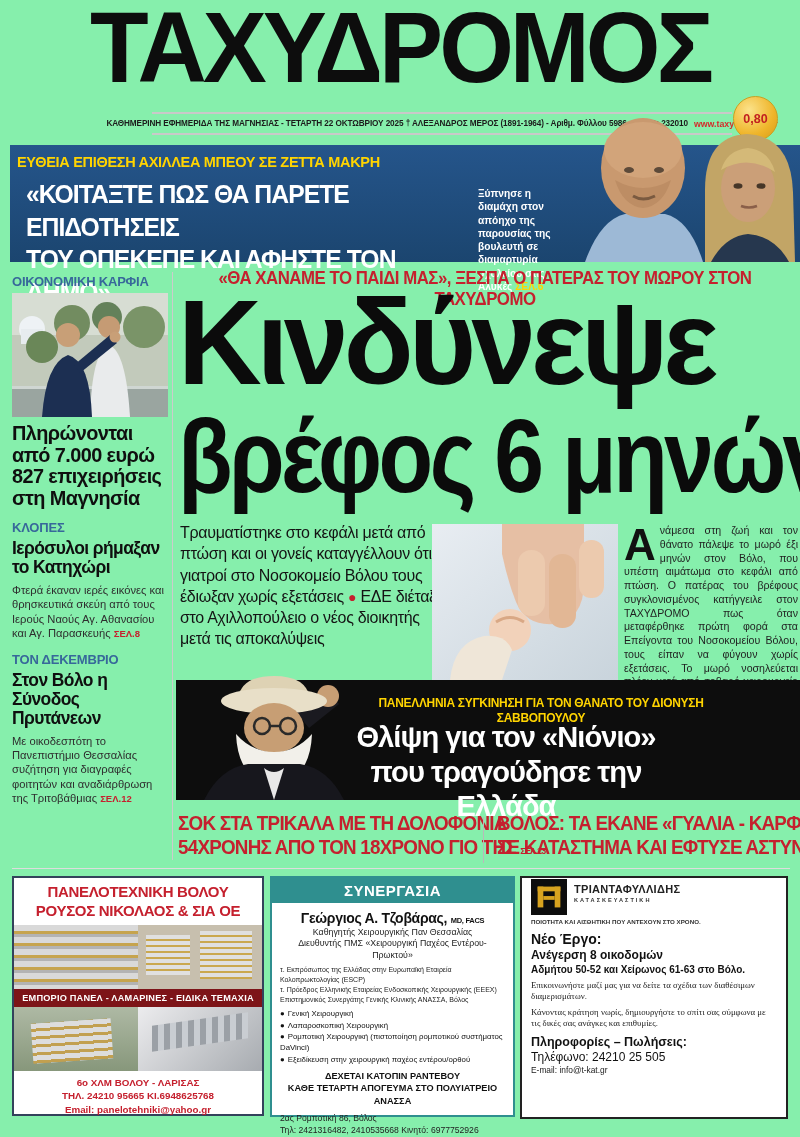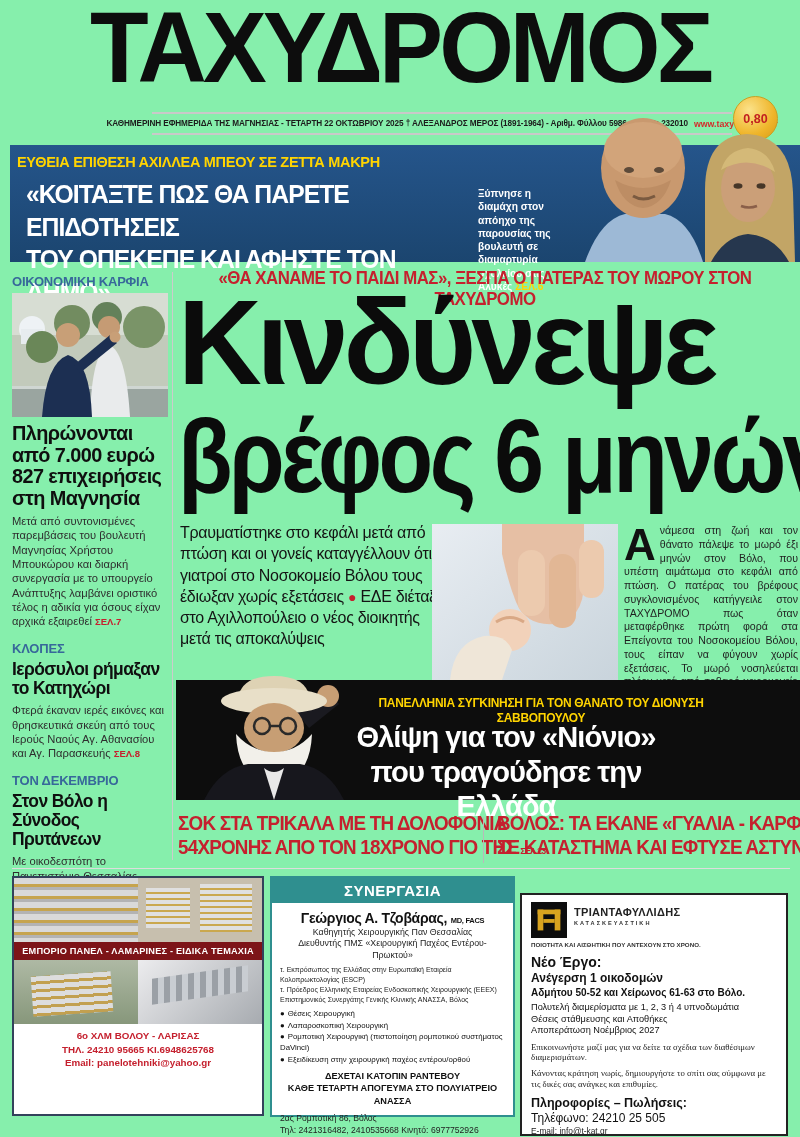--- a/index.html
+++ b/index.html
@@ -106,21 +106,21 @@
     text-align:center;line-height:25px;letter-spacing:.5px;}
   .as-body{padding:4px 8px 0;}
   .as-name{text-align:center;font-weight:bold;font-size:14px;margin:3px 0 1px;letter-spacing:-0.3px;}
   .as-name .suffix{font-size:7.5px;font-weight:bold;}
   .as-role{text-align:center;font-size:8.8px;line-height:1.3;color:#222;}
   .as-creds{margin-top:4px;font-size:7px;line-height:1.4;color:#222;}
   .as-bullets{margin:4px 0 0;padding:0;list-style:none;font-size:7.8px;line-height:1.45;color:#111;}
   .as-bullets .b{margin-right:3px;}
   .as-appt{margin-top:5px;text-align:center;font-weight:bold;font-size:9.2px;line-height:1.35;}
   .as-contact{margin-top:5px;font-size:8.6px;line-height:1.4;color:#222;}
-  .ad-construction{left:520px;width:268px;height:243px;border:2px solid #222;padding:7px 9px;overflow:hidden;margin-top:17px;}
+  .ad-construction{left:520px;width:268px;height:243px;border:2px solid #222;padding:1px 9px;overflow:hidden;}
   .ac-logo-row{display:flex;align-items:flex-start;gap:7px;}
   .ac-logo{width:36px;height:36px;flex:0 0 auto;}
   .ac-brand{font-weight:bold;font-size:11px;color:#222;letter-spacing:.3px;margin-top:5px;line-height:1;}
   .ac-brand-sub{font-size:5.6px;letter-spacing:2px;color:#333;font-weight:bold;margin-top:2px;}
   .ac-tagline{font-size:6.2px;font-weight:bold;color:#333;margin-top:3px;}
   .ac-project-label{font-size:14px;font-weight:bold;margin-top:6px;}
   .ac-project{font-size:12px;font-weight:bold;margin-top:1px;}
   .ac-location{font-size:10px;font-weight:bold;margin-top:2px;}
   .ac-desc{font-size:9.2px;margin-top:4px;line-height:1.25;}
   .ac-para{font-size:8.8px;margin-top:5px;line-height:1.25;color:#222;font-family:Liberation Serif, serif;}
@@ -189,24 +189,20 @@
       <rect y="96" width="156" height="28" fill="#9aa5a0"></rect>
       <rect y="93" width="156" height="3" fill="#cfd6d2"></rect>
       <circle cx="97" cy="34" r="11" fill="#c59b74"></circle>
       <path d="M78,124 Q80,58 97,52 Q114,58 118,124 Z" fill="#e9ebec"></path>
       <circle cx="56" cy="42" r="12" fill="#c89f77"></circle>
       <path d="M30,124 Q34,70 56,62 Q78,68 80,124 Z" fill="#1c2f52"></path>
       <path d="M62,72 L98,42 L105,50 L68,80 Z" fill="#1c2f52"></path>
       <circle cx="103" cy="44" r="5.5" fill="#c89f77"></circle>
     </svg>
     <div class="lc-headline">Πληρώνονται από 7.000 ευρώ 827 επιχειρήσεις στη Μαγνησία</div>
-    <div class="lc-body">
-      <span>Μετά από συντονισμένες παρεμβάσεις του βουλευτή Μαγνησίας Χρήστου Μπουκώρου και διαρκή συνεργασία με το υπουργείο Ανάπτυξης λαμβάνει οριστικό τέλος η αδικία για όσους είχαν αρχικά εξαιρεθεί</span>
-      <span class="pageref">ΣΕΛ.7</span>
-    </div>
 
     <div class="lc-kicker">ΚΛΟΠΕΣ</div>
     <div class="lc-headline sm">Ιερόσυλοι ρήμαξαν το Κατηχώρι</div>
     <div class="lc-body">
       <span>Φτερά έκαναν ιερές εικόνες και θρησκευτικά σκεύη από τους Ιερούς Ναούς Αγ. Αθανασίου και Αγ. Παρασκευής</span>
       <span class="pageref">ΣΕΛ.8</span>
     </div>
 
     <div class="lc-kicker">ΤΟΝ ΔΕΚΕΜΒΡΙΟ</div>
     <div class="lc-headline sm">Στον Βόλο η Σύνοδος Πρυτάνεων</div>
@@ -277,20 +273,24 @@
   <div class="bh-divider"></div>
   <div class="bh bh2">
     <span>ΒΟΛΟΣ: ΤΑ ΕΚΑΝΕ «ΓΥΑΛΙΑ - ΚΑΡΦΙΑ»</span><br>
     <span>ΣΕ ΚΑΤΑΣΤΗΜΑ ΚΑΙ ΕΦΤΥΣΕ ΑΣΤΥΝΟΜΙΚΟ</span>
     
   </div>
 
   <div class="ads-rule"></div>
 
   <div class="ad ad-panel">
+    <div class="ap-title">
+      <span>ΠΑΝΕΛΟΤΕΧΝΙΚΗ ΒΟΛΟΥ</span><br>
+      <span>ΡΟΥΣΟΣ ΝΙΚΟΛΑΟΣ &amp; ΣΙΑ ΟΕ</span>
+    </div>
     <div class="ap-collage">
       <div class="ap-q q1"></div>
       <div class="ap-q q2">
         <div class="stack" style="left:8px;top:10px;width:44px;height:40px;"></div>
         <div class="stack" style="left:62px;top:6px;width:52px;height:48px;"></div>
       </div>
       <div class="ap-band">ΕΜΠΟΡΙΟ ΠΑΝΕΛ - ΛΑΜΑΡΙΝΕΣ - ΕΙΔΙΚΑ ΤΕΜΑΧΙΑ</div>
       <div class="ap-q q3">
         <div class="stack"></div>
       </div>
@@ -313,21 +313,21 @@
         <span class="suffix">MD, FACS</span>
       </div>
       <div class="as-role">Καθηγητής Χειρουργικής Παν Θεσσαλίας</div>
       <div class="as-role">Διευθυντής ΠΜΣ «Χειρουργική Παχέος Εντέρου-Πρωκτού»</div>
       <div class="as-creds">
         <div>τ. Εκπρόσωπος της Ελλάδας στην Ευρωπαϊκή Εταιρεία Κολοπρωκτολογίας (ESCP)</div>
         <div>τ. Πρόεδρος Ελληνικής Εταιρείας Ενδοσκοπικής Χειρουργικής (ΕΕΕΧ)</div>
         <div>Επιστημονικός Συνεργάτης Γενικής Κλινικής ΑΝΑΣΣΑ, Βόλος</div>
       </div>
       <ul class="as-bullets">
-        <li><span class="b">●</span><span>Θέσεις Χειρουργική</span></li>
+        <li><span class="b">●</span><span>Γενική Χειρουργική</span></li>
         <li><span class="b">●</span><span>Λαπαροσκοπική Χειρουργική</span></li>
         <li><span class="b">●</span><span>Ρομποτική Χειρουργική (πιστοποίηση ρομποτικού συστήματος DaVinci)</span></li>
         <li><span class="b">●</span><span>Εξειδίκευση στην χειρουργική παχέος εντέρου/ορθού</span></li>
       </ul>
       <div class="as-appt">
         <span>ΔΕΧΕΤΑΙ ΚΑΤΟΠΙΝ ΡΑΝΤΕΒΟΥ</span><br>
         <span>ΚΑΘΕ ΤΕΤΑΡΤΗ ΑΠΟΓΕΥΜΑ ΣΤΟ ΠΟΛΥΙΑΤΡΕΙΟ ΑΝΑΣΣΑ</span>
       </div>
       <div class="as-contact">
         <span>2ας Ρομποτική 86, Βόλος</span><br>
@@ -346,27 +346,22 @@
         <rect x="7" y="8" width="24" height="5" fill="#d8a31f"></rect>
         <rect x="13" y="18" width="12" height="4" fill="#d8a31f"></rect>
       </svg>
       <div>
         <div class="ac-brand">ΤΡΙΑΝΤΑΦΥΛΛΙΔΗΣ</div>
         <div class="ac-brand-sub">ΚΑΤΑΣΚΕΥΑΣΤΙΚΗ</div>
       </div>
     </div>
     <div class="ac-tagline">ΠΟΙΟΤΗΤΑ ΚΑΙ ΑΙΣΘΗΤΙΚΗ ΠΟΥ ΑΝΤΕΧΟΥΝ ΣΤΟ ΧΡΟΝΟ.</div>
     <div class="ac-project-label">Νέο Έργο:</div>
-    <div class="ac-project">Ανέγερση 1 οικοδομών</div>
+    <div class="ac-project">Ανέγερση 8 οικοδομών</div>
     <div class="ac-location">Αδμήτου 50-52 και Χείρωνος 61-63 στο Βόλο.</div>
-    <div class="ac-desc">
-      <span>Πολυτελή διαμερίσματα με 1, 2, 3 ή 4 υπνοδωμάτια</span><br>
-      <span>Θέσεις στάθμευσης και Αποθήκες</span><br>
-      <span>Αποπεράτωση Νοέμβριος 2027</span>
-    </div>
     <div class="ac-para">Επικοινωνήστε μαζί μας για να δείτε τα σχέδια των διαθέσιμων διαμερισμάτων.</div>
     <div class="ac-para">Κάνοντας κράτηση νωρίς, δημιουργήστε το σπίτι σας σύμφωνα με τις δικές σας ανάγκες και επιθυμίες.</div>
     <div class="ac-info-label">Πληροφορίες – Πωλήσεις:</div>
     <div class="ac-phone">Τηλέφωνο: 24210 25 505</div>
     <div class="ac-small">E-mail: info@t-kat.gr</div>
 
   </div>
 
 </div>
 

